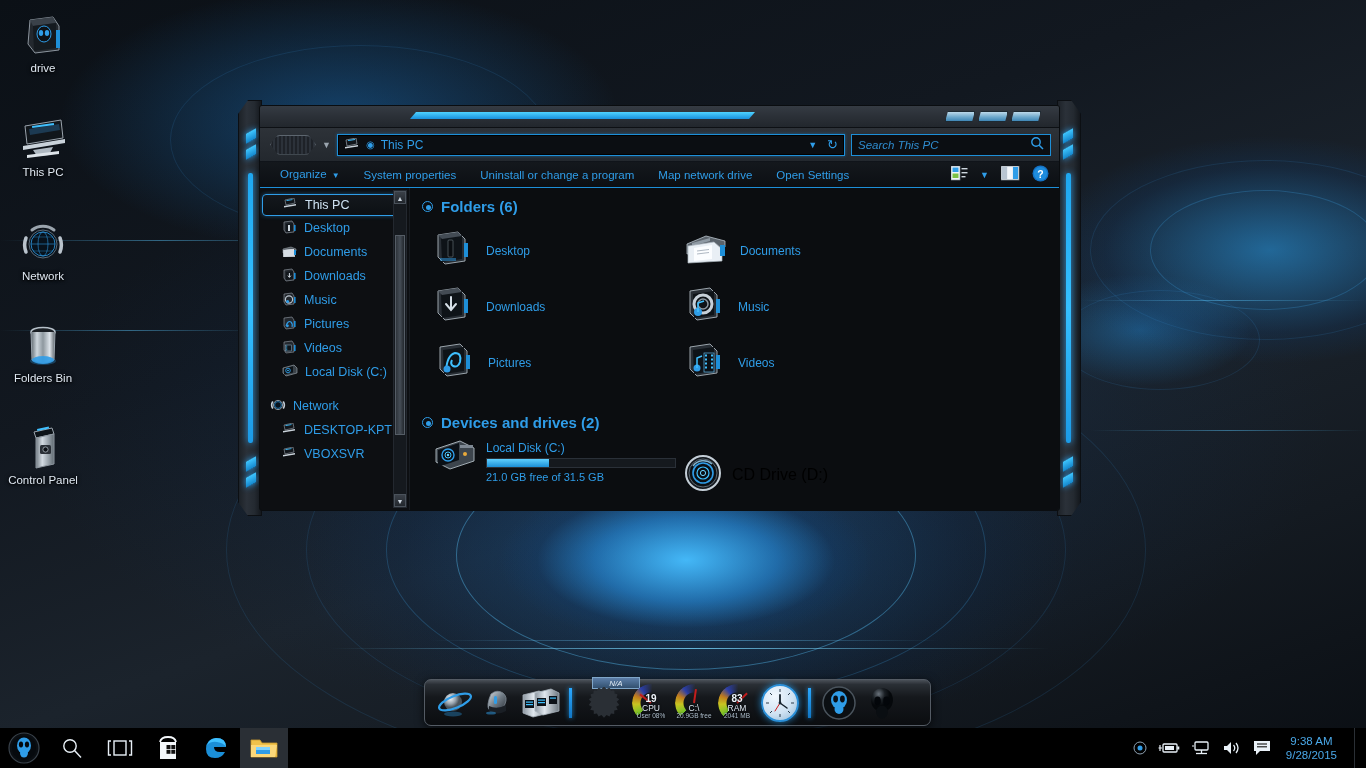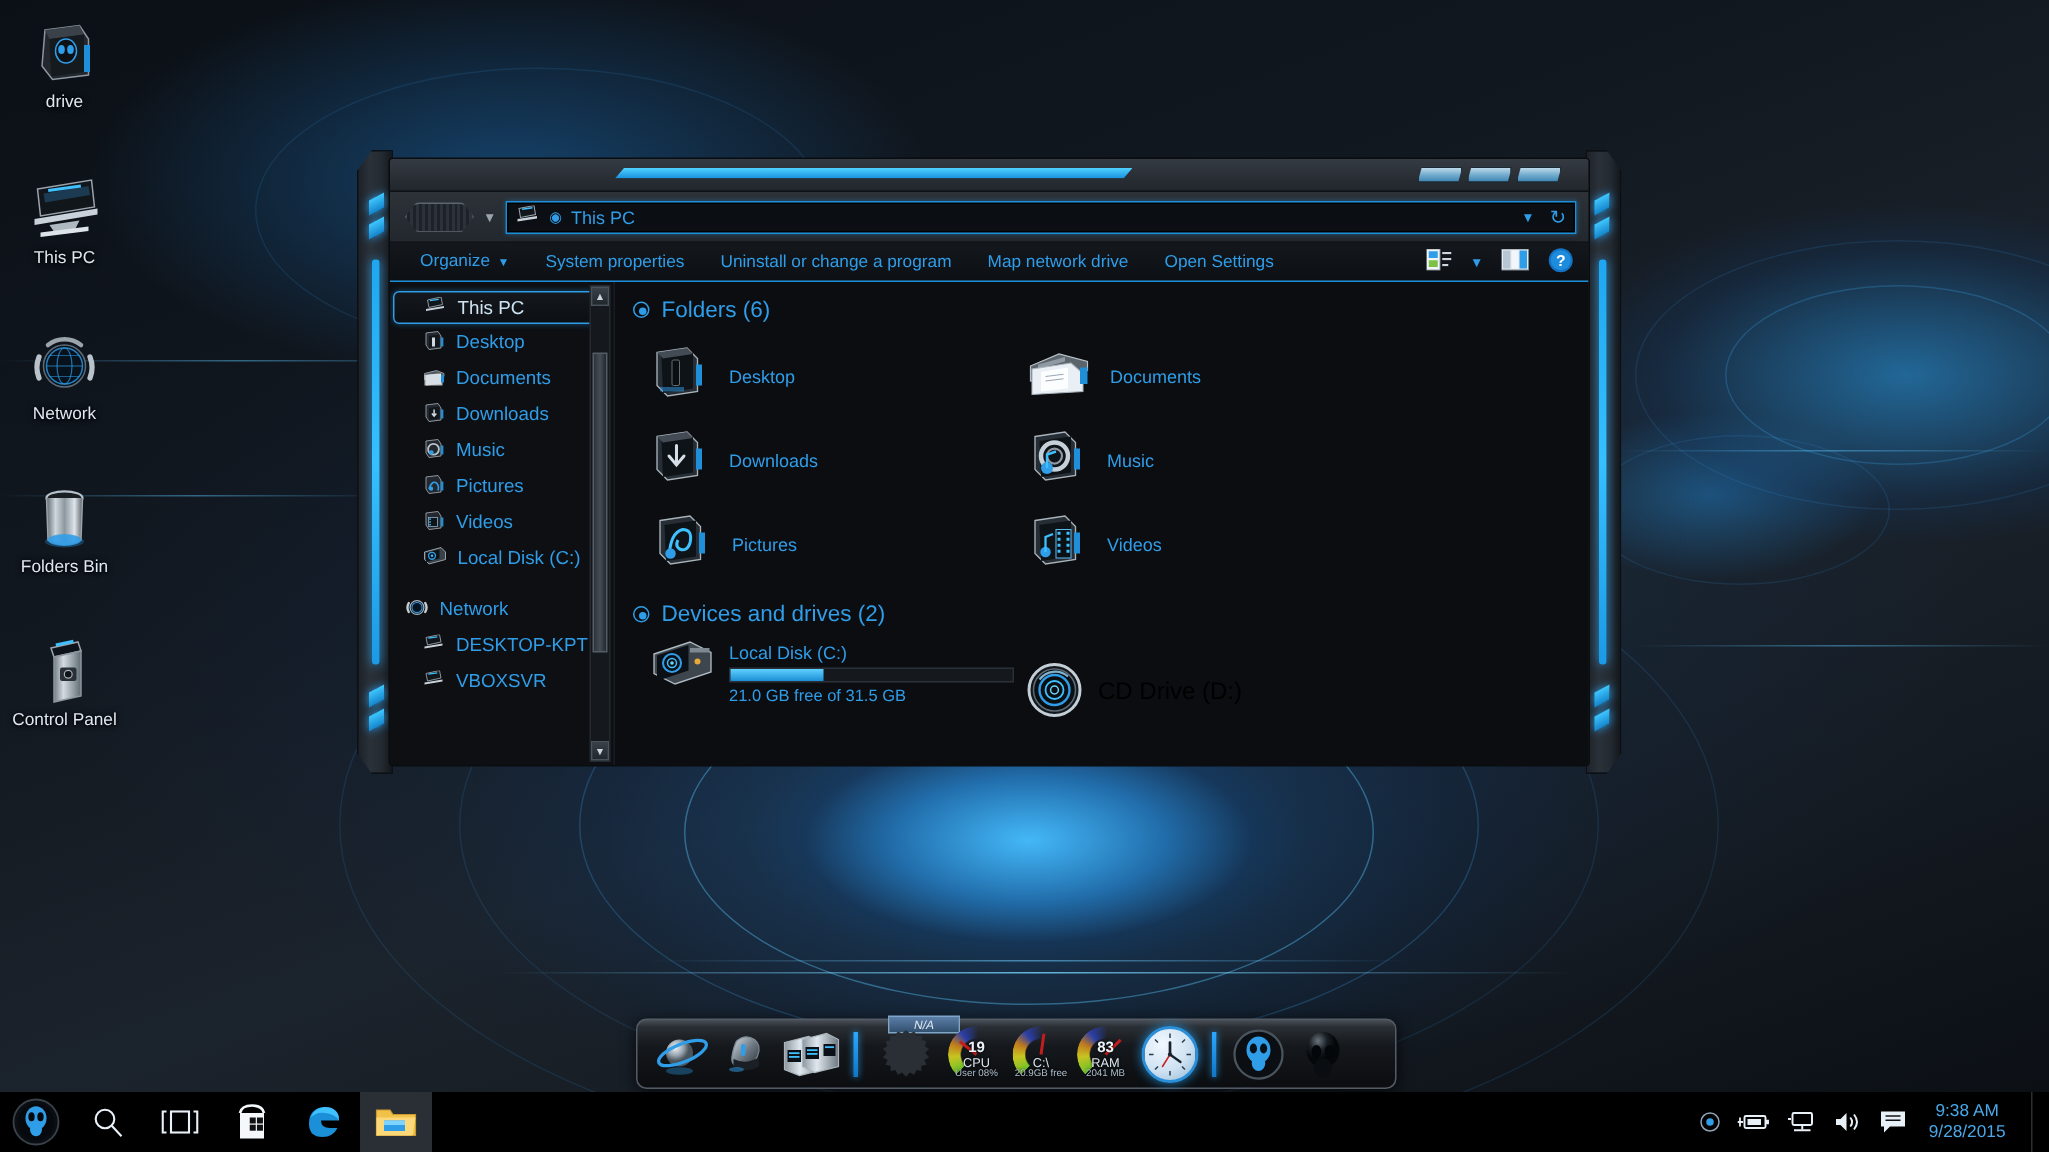--- a/index.html
+++ b/index.html
@@ -147,21 +147,21 @@
   .np-gap{ height:10px; }
 
   .vscroll{
     position:absolute; right:2px; top:2px; bottom:2px; width:14px;
     background:#15191e; border:1px solid #23282f;
   }
   .vs-btn{ height:13px; background:linear-gradient(180deg,#3a4048,#22272d); border:1px solid #4a525b; color:#cbd4dd; font-size:7px; text-align:center; line-height:13px; }
   .vs-thumb{ position:absolute; left:1px; right:1px; top:44px; height:200px; background:linear-gradient(90deg,#2e343b,#454d56 50%,#23282e); border:1px solid #555d66; }
 
   .filepane{ flex:1; position:relative; padding:10px 0 0 10px; overflow:hidden; }
-  .group-head{ display:flex; align-items:center; gap:8px; margin:0 0 8px 2px; }
+  .group-head{ display:flex; align-items:center; gap:8px; margin:0 0 8px 2px;font-weight:bold; }
   .grp-tri{ width:11px; height:11px; border-radius:50%; border:1px solid #2f9de8; position:relative; }
   .grp-tri:after{ content:""; position:absolute; left:3px; top:3px; width:5px; height:5px; border-radius:50%; background:#2f9de8; }
   .grp-label{ color:#2f9de8; font-size:15px; }
 
   .tiles{ display:flex; flex-wrap:wrap; }
   .tile{ width:250px; height:56px; display:flex; align-items:center; gap:12px; padding-left:14px; }
   .tile .tlabel{ color:#2f9de8; font-size:12px; }
 
   .drive{ width:250px; height:62px; display:flex; align-items:flex-start; gap:10px; padding-left:14px; }
   .drive .dtxt{ padding-top:2px; }
@@ -362,20 +362,29 @@
             <rect x="4" y="2" width="7" height="1" fill="#3fc0ff" transform="rotate(-8 4 2)"></rect>
             <polygon points="1,9 14,7 14,8.6 1,10.6" fill="#c9d2da"></polygon>
           </svg>
         </span>
         <span class="addr-ic">◉</span>
         <span class="addr-text">This PC</span>
         <span class="addr-ic" style="font-size:9px;">▼</span>
         <span class="addr-ic" style="font-size:13px; margin-left:4px;">↻</span>
       </div>
 
+      <div class="searchbar">
+        <span class="ph">Search This PC</span>
+        <span>
+          <svg width="14" height="14" viewBox="0 0 14 14">
+            <circle cx="6" cy="6" r="4.2" fill="none" stroke="#2f9de8" stroke-width="1.4"></circle>
+            <line x1="9.2" y1="9.2" x2="13" y2="13" stroke="#2f9de8" stroke-width="1.5"></line>
+          </svg>
+        </span>
+      </div>
     </div>
 
     <div class="cmdbar">
       <div class="cmd">
         <span>Organize</span><span class="vcaret">▼</span>
       </div>
       <div class="cmd">System properties</div>
       <div class="cmd">Uninstall or change a program</div>
       <div class="cmd">Map network drive</div>
       <div class="cmd">Open Settings</div>
@@ -649,21 +658,21 @@
                 <rect x="27" y="24.5" width="2" height="2" fill="#3fc0ff"></rect>
                 <circle cx="13" cy="26" r="3.5" fill="#2f9de8"></circle>
                 <path d="M13 26 L13 16 L18 14" stroke="#3fc0ff" stroke-width="1.5" fill="none"></path>
                 <rect x="32" y="13" width="4" height="14" fill="#1e8fd8"></rect>
               </svg>
             </span>
             <span class="tlabel">Videos</span>
           </div>
         </div>
 
-        <div class="group-head" style="margin-top:10px;">
+        <div class="group-head" style="margin-top:23px;">
           <span class="grp-tri"></span>
           <span class="grp-label">Devices and drives (2)</span>
         </div>
 
         <div class="tiles">
           <div class="drive">
             <span>
               <svg width="42" height="34" viewBox="0 0 42 34">
                 <polygon points="2,10 26,2 40,9 40,22 16,30 2,23" fill="#3d454d" stroke="#b0bac2" stroke-width=".9"></polygon>
                 <polygon points="4,11 25,4 25,21 4,28" fill="#0b1016"></polygon>

